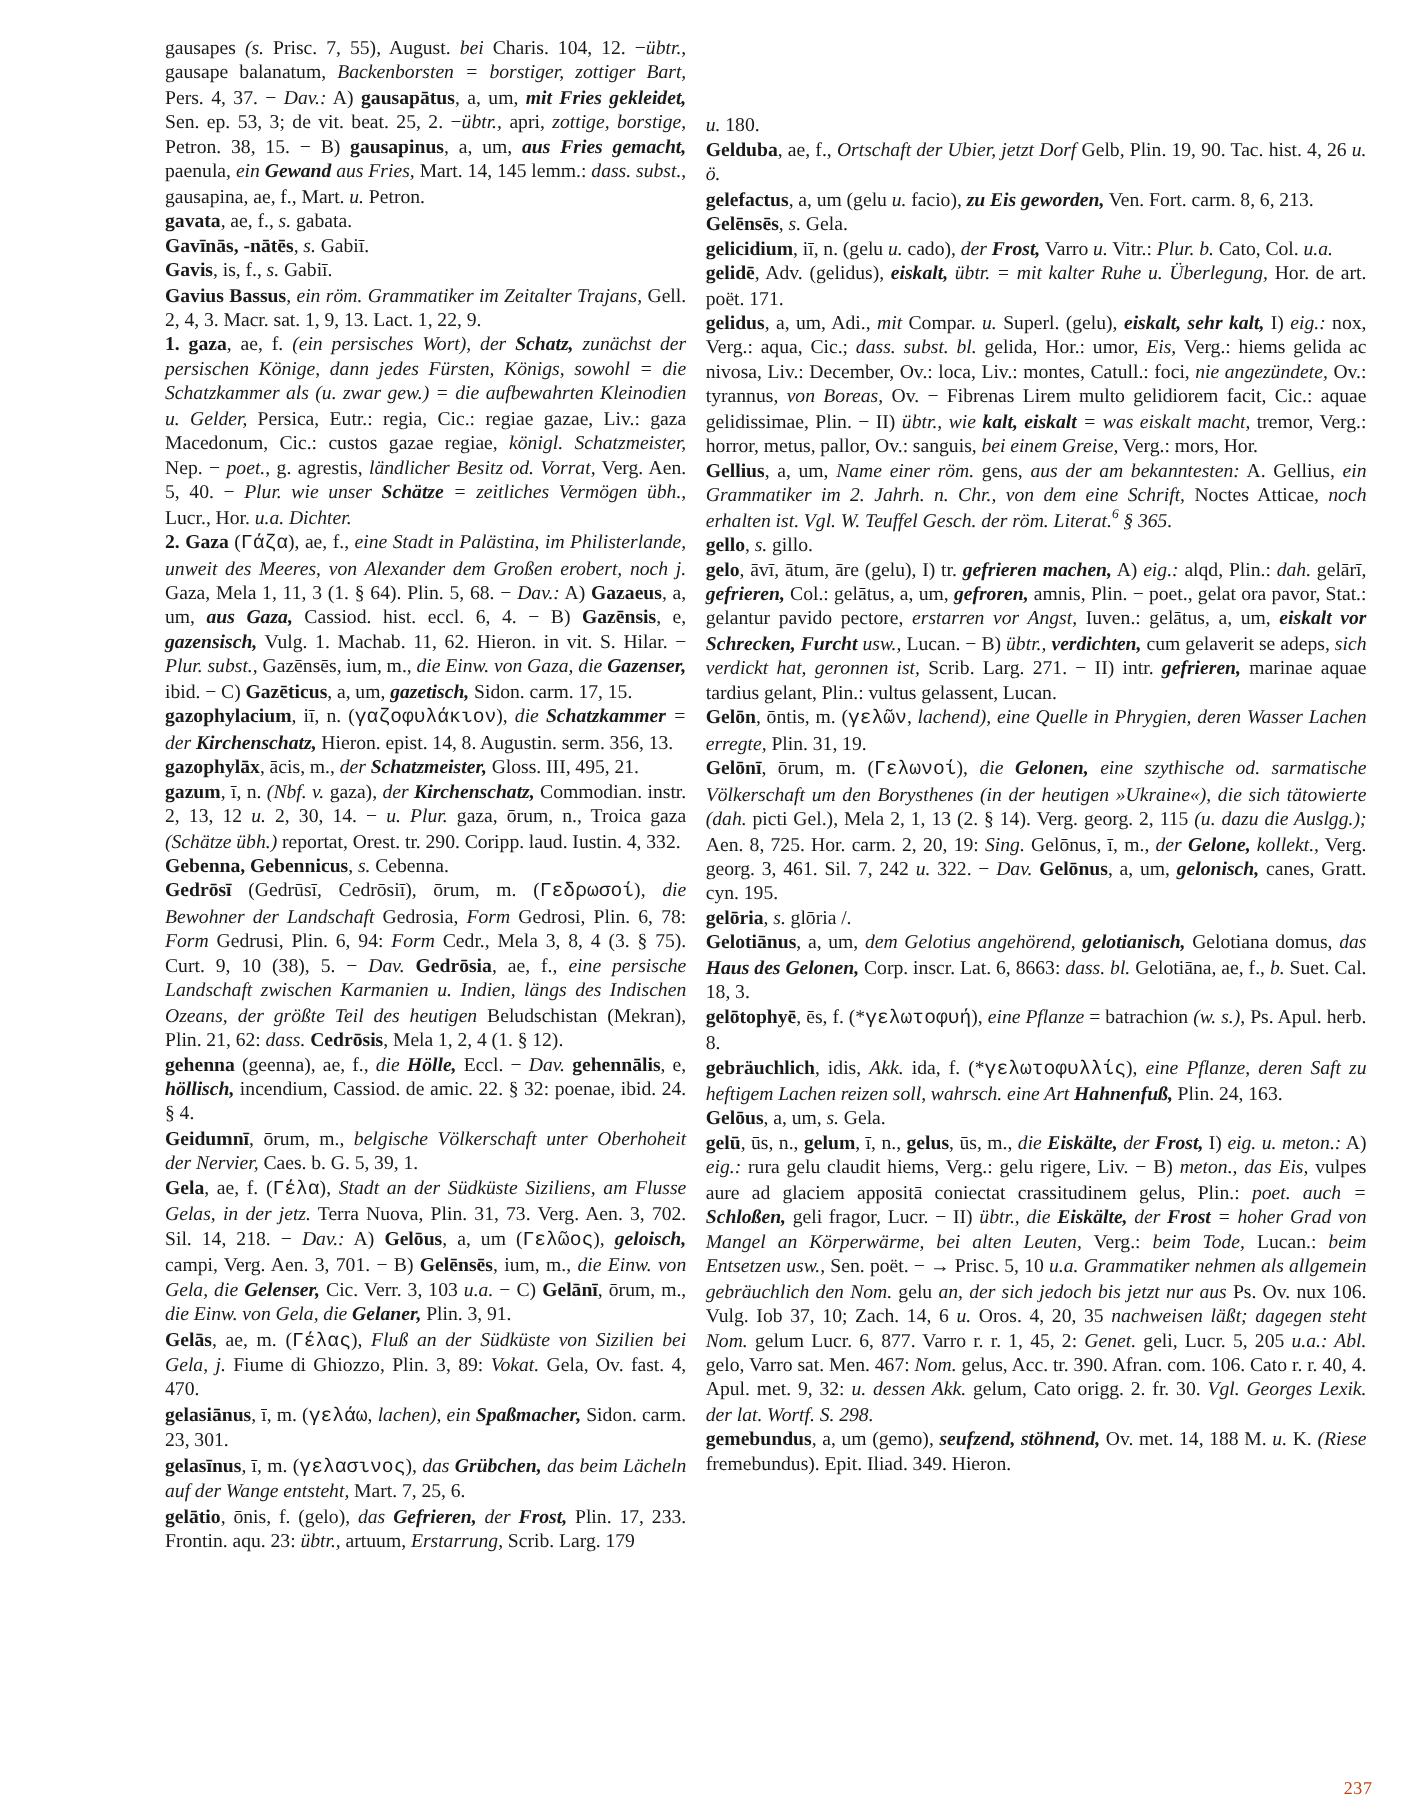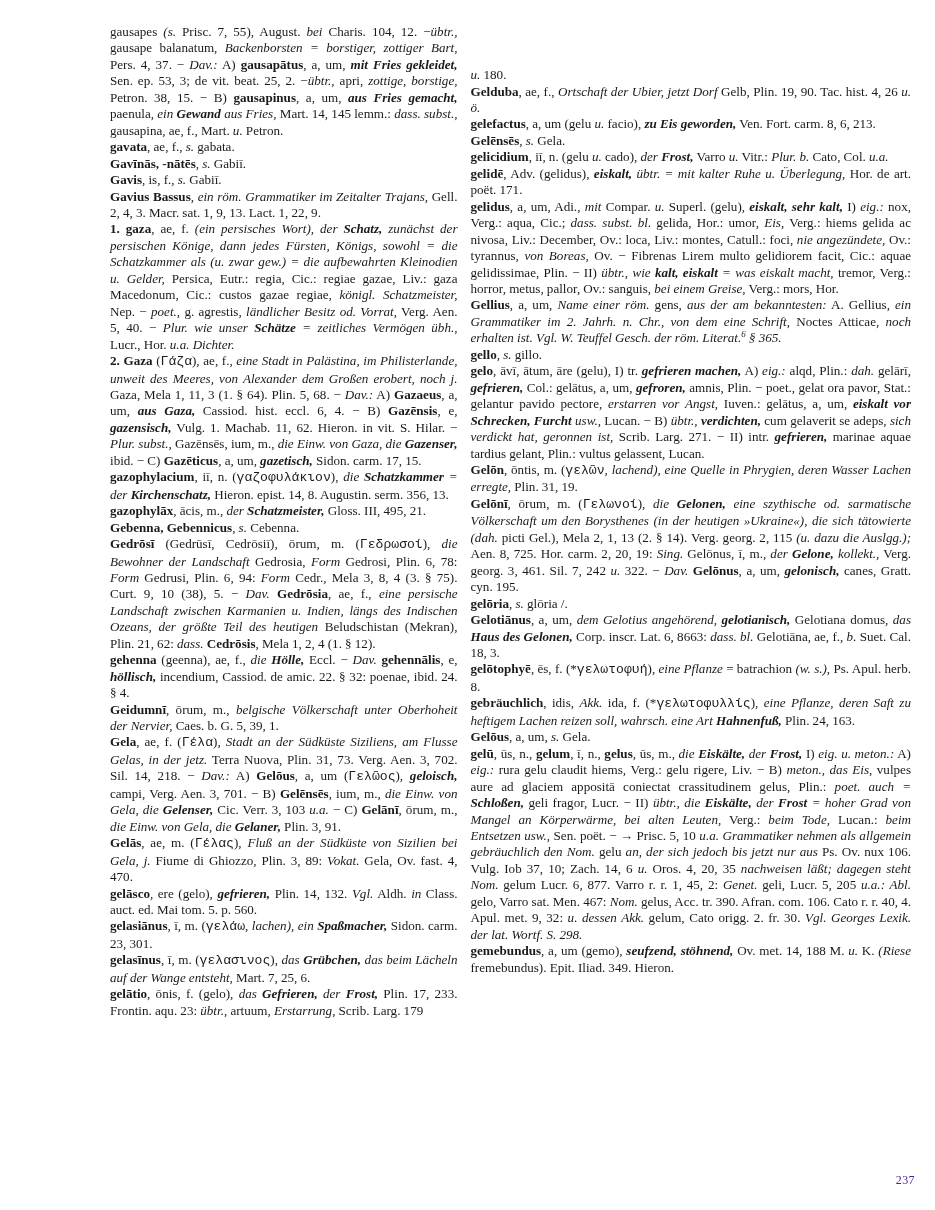--- a/index.html
+++ b/index.html
@@ -60,49 +60,49 @@
     font-style: normal;
   }
   sup {
     font-size: 0.68em;
     vertical-align: super;
     line-height: 0;
   }
   .folio {
     position: absolute;
     right: 20px;
-    bottom: 22px;
+    bottom: 10px;
     font-size: 12px;
     letter-spacing: 0.4px;
-    color: #4c1d95;
+    color: #c2410c;
   }
 </style>
 </head>
 <body>
 
 <div class="page">
   <div class="columns">
 
     <div class="column column-left">
         <p class="entry">gausapes <i>(s.</i> Prisc. 7, 55), August. <i>bei</i> Charis. 104, 12. −<i>übtr.,</i> gausape balanatum, <i>Backenborsten = borstiger, zottiger Bart,</i> Pers. 4, 37. − <i>Dav.:</i> A) <b>gausapātus</b>, a, um, <span class="bi">mit Fries gekleidet,</span> Sen. ep. 53, 3; de vit. beat. 25, 2. −<i>übtr.,</i> apri, <i>zottige, borstige,</i> Petron. 38, 15. − B) <b>gausapinus</b>, a, um, <span class="bi">aus Fries gemacht,</span> paenula, <i>ein <b>Gewand</b> aus Fries,</i> Mart. 14, 145 lemm.: <i>dass. subst.,</i> gausapina, ae, f., Mart. <i>u.</i> Petron.</p>
         <p class="entry"><b>gavata</b>, ae, f., <i>s.</i> gabata.</p>
         <p class="entry"><b>Gavīnās, -nātēs</b>, <i>s.</i> Gabiī.</p>
         <p class="entry"><b>Gavis</b>, is, f., <i>s.</i> Gabiī.</p>
         <p class="entry"><b>Gavius Bassus</b>, <i>ein röm. Grammatiker im Zeitalter Trajans,</i> Gell. 2, 4, 3. Macr. sat. 1, 9, 13. Lact. 1, 22, 9.</p>
         <p class="entry"><b>1. gaza</b>, ae, f. <i>(ein persisches Wort), der <b>Schatz,</b> zunächst der persischen Könige, dann jedes Fürsten, Königs, sowohl = die Schatzkammer als (u. zwar gew.) = die aufbewahrten Kleinodien u. Gelder,</i> Persica, Eutr.: regia, Cic.: regiae gazae, Liv.: gaza Macedonum, Cic.: custos gazae regiae, <i>königl. Schatzmeister,</i> Nep. − <i>poet.,</i> g. agrestis, <i>ländlicher Besitz od. Vorrat,</i> Verg. Aen. 5, 40. − <i>Plur. wie unser</i> <span class="bi">Schätze</span> <i>= zeitliches Vermögen übh.,</i> Lucr., Hor. <i>u.a. Dichter.</i></p>
         <p class="entry"><b>2. Gaza</b> (<span class="gr">Γάζα</span>), ae, f., <i>eine Stadt in Palästina, im Philisterlande, unweit des Meeres, von Alexander dem Großen erobert, noch j.</i> Gaza, Mela 1, 11, 3 (1. § 64). Plin. 5, 68. − <i>Dav.:</i> A) <b>Gazaeus</b>, a, um, <span class="bi">aus Gaza,</span> Cassiod. hist. eccl. 6, 4. − B) <b>Gazēnsis</b>, e, <span class="bi">gazensisch,</span> Vulg. 1. Machab. 11, 62. Hieron. in vit. S. Hilar. − <i>Plur. subst.,</i> Gazēnsēs, ium, m., <i>die Einw. von Gaza, die <b>Gazenser,</b></i> ibid. − C) <b>Gazēticus</b>, a, um, <span class="bi">gazetisch,</span> Sidon. carm. 17, 15.</p>
         <p class="entry"><b>gazophylacium</b>, iī, n. (<span class="gr">γαζοφυλάκιον</span>), <i>die <b>Schatzkammer</b> = der <b>Kirchenschatz,</b></i> Hieron. epist. 14, 8. Augustin. serm. 356, 13.</p>
         <p class="entry"><b>gazophylāx</b>, ācis, m., <i>der <b>Schatzmeister,</b></i> Gloss. III, 495, 21.</p>
+        <p class="entry"><b>gazum</b>, ī, n. <i>(Nbf. v.</i> gaza), <i>der <b>Kirchenschatz,</b></i> Commodian. instr. 2, 13, 12 <i>u.</i> 2, 30, 14. − <i>u. Plur.</i> gaza, ōrum, n., Troica gaza <i>(Schätze übh.)</i> reportat, Orest. tr. 290. Coripp. laud. Iustin. 4, 332.</p>
         <p class="entry"><b>Gebenna, Gebennicus</b>, <i>s.</i> Cebenna.</p>
         <p class="entry"><b>Gedrōsī</b> (Gedrūsī, Cedrōsiī), ōrum, m. (<span class="gr">Γεδρωσοί</span>), <i>die Bewohner der Landschaft</i> Gedrosia, <i>Form</i> Gedrosi, Plin. 6, 78: <i>Form</i> Gedrusi, Plin. 6, 94: <i>Form</i> Cedr., Mela 3, 8, 4 (3. § 75). Curt. 9, 10 (38), 5. − <i>Dav.</i> <b>Gedrōsia</b>, ae, f., <i>eine persische Landschaft zwischen Karmanien u. Indien, längs des Indischen Ozeans, der größte Teil des heutigen</i> Beludschistan (Mekran), Plin. 21, 62: <i>dass.</i> <b>Cedrōsis</b>, Mela 1, 2, 4 (1. § 12).</p>
         <p class="entry"><b>gehenna</b> (geenna), ae, f., <i>die <b>Hölle,</b></i> Eccl. − <i>Dav.</i> <b>gehennālis</b>, e, <span class="bi">höllisch,</span> incendium, Cassiod. de amic. 22. § 32: poenae, ibid. 24. § 4.</p>
         <p class="entry"><b>Geidumnī</b>, ōrum, m., <i>belgische Völkerschaft unter Oberhoheit der Nervier,</i> Caes. b. G. 5, 39, 1.</p>
         <p class="entry"><b>Gela</b>, ae, f. (<span class="gr">Γέλα</span>), <i>Stadt an der Südküste Siziliens, am Flusse Gelas, in der jetz.</i> Terra Nuova, Plin. 31, 73. Verg. Aen. 3, 702. Sil. 14, 218. − <i>Dav.:</i> A) <b>Gelōus</b>, a, um (<span class="gr">Γελῶος</span>), <span class="bi">geloisch,</span> campi, Verg. Aen. 3, 701. − B) <b>Gelēnsēs</b>, ium, m., <i>die Einw. von Gela, die <b>Gelenser,</b></i> Cic. Verr. 3, 103 <i>u.a.</i> − C) <b>Gelānī</b>, ōrum, m., <i>die Einw. von Gela, die <b>Gelaner,</b></i> Plin. 3, 91.</p>
         <p class="entry"><b>Gelās</b>, ae, m. (<span class="gr">Γέλας</span>), <i>Fluß an der Südküste von Sizilien bei Gela, j.</i> Fiume di Ghiozzo, Plin. 3, 89: <i>Vokat.</i> Gela, Ov. fast. 4, 470.</p>
-        <p class="entry"><b>gelāsco</b>, ere (gelo), <span class="bi">gefrieren,</span> Plin. 14, 132. <i>Vgl.</i> Aldh. <i>in</i> Class. auct. ed. Mai tom. 5. p. 560.</p>
         <p class="entry"><b>gelasiānus</b>, ī, m. (<span class="gr">γελάω</span>, <i>lachen), ein <b>Spaßmacher,</b></i> Sidon. carm. 23, 301.</p>
         <p class="entry"><b>gelasīnus</b>, ī, m. (<span class="gr">γελασινος</span>), <i>das <b>Grübchen,</b> das beim Lächeln auf der Wange entsteht,</i> Mart. 7, 25, 6.</p>
         <p class="entry"><b>gelātio</b>, ōnis, f. (gelo), <i>das <b>Gefrieren,</b> der <b>Frost,</b></i> Plin. 17, 233. Frontin. aqu. 23: <i>übtr.,</i> artuum, <i>Erstarrung,</i> Scrib. Larg. 179</p>
       </div>
 
     <div class="column column-right">
         <p class="entry"><i>u.</i> 180.</p>
         <p class="entry"><b>Gelduba</b>, ae, f., <i>Ortschaft der Ubier, jetzt Dorf</i> Gelb, Plin. 19, 90. Tac. hist. 4, 26 <i>u. ö.</i></p>
         <p class="entry"><b>gelefactus</b>, a, um (gelu <i>u.</i> facio), <span class="bi">zu Eis geworden,</span> Ven. Fort. carm. 8, 6, 213.</p>
         <p class="entry"><b>Gelēnsēs</b>, <i>s.</i> Gela.</p>

